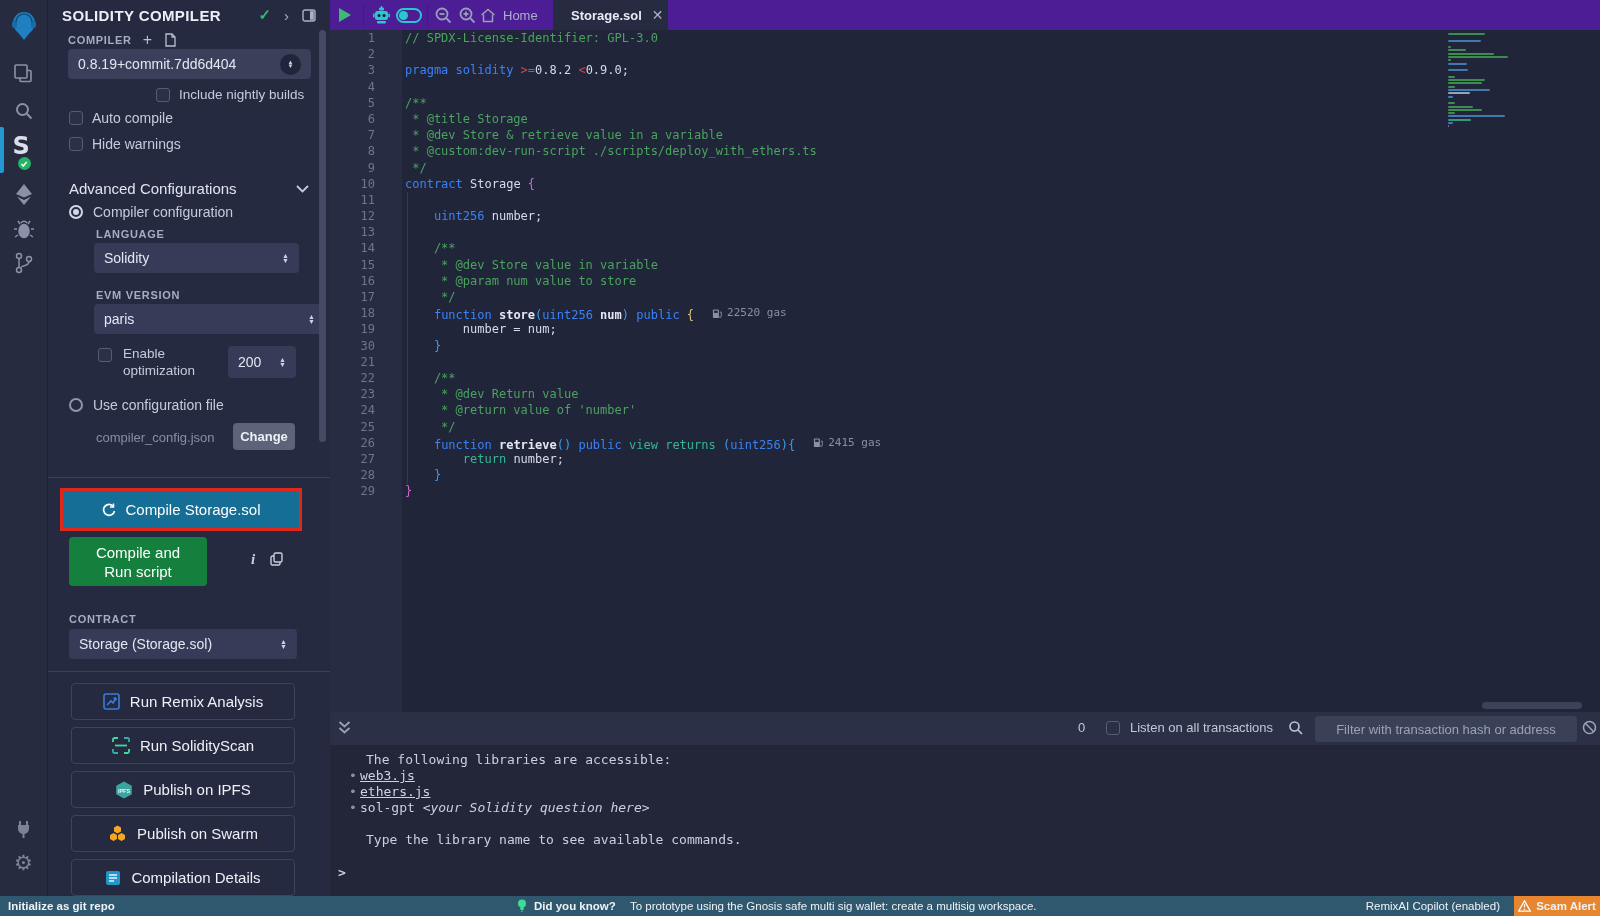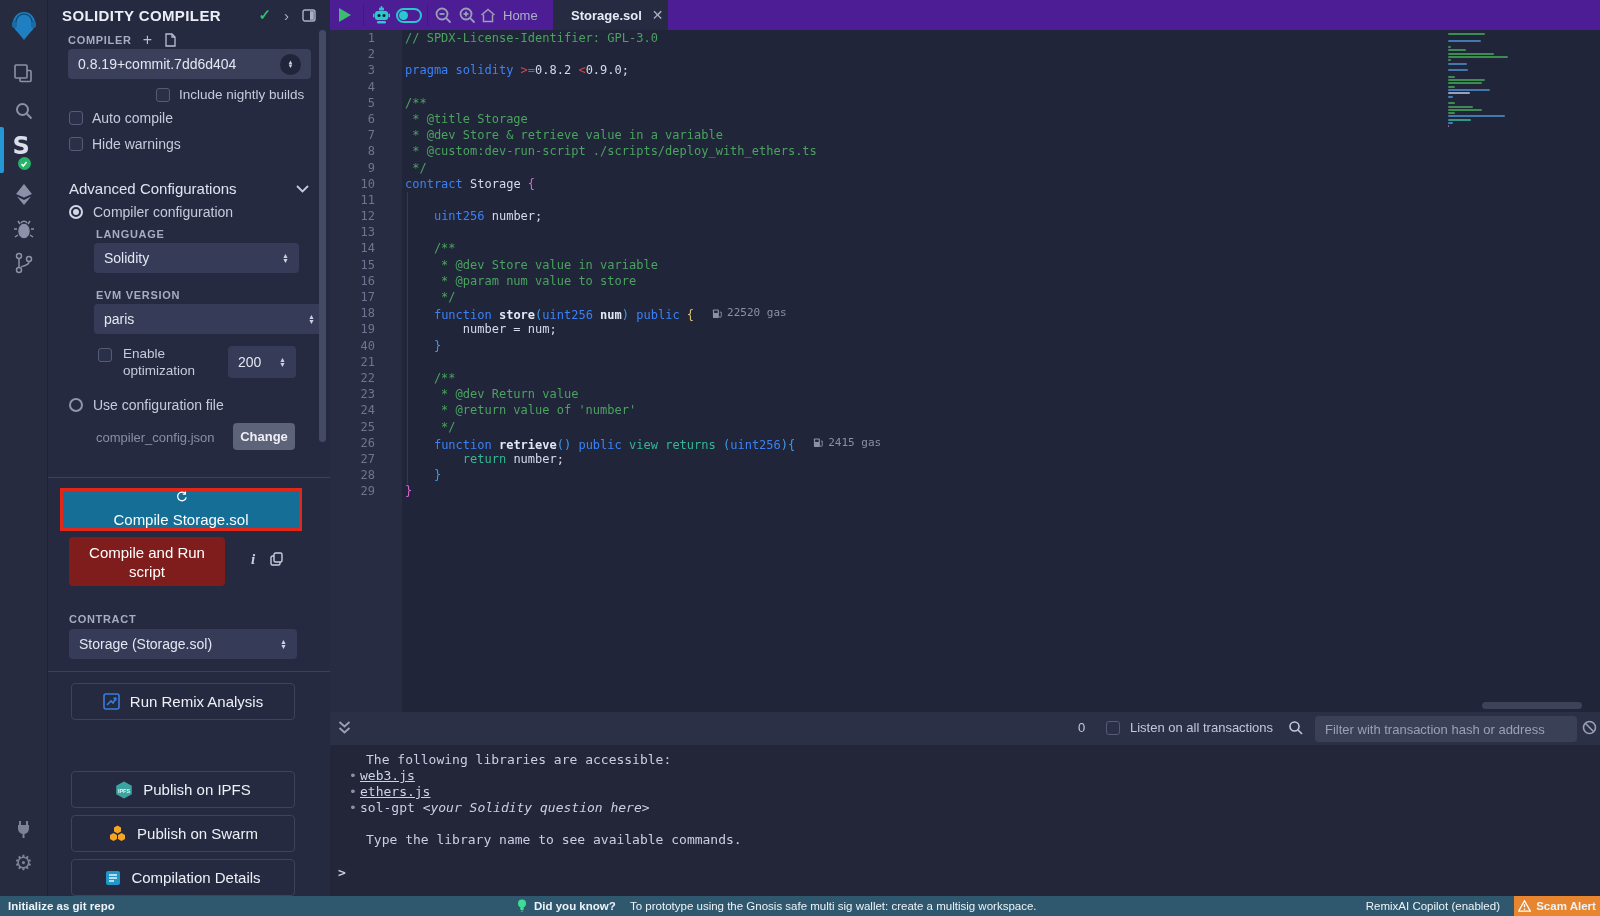--- a/index.html
+++ b/index.html
@@ -54,22 +54,22 @@
   .spinner { top:346px; left:180px; width:68px; height:32px; }
   .config-name { position:absolute; top:430px; left:48px; font-size:13px; color:#878ea6; }
   .btn-change { position:absolute; top:423px; left:185px; width:62px; height:27px; background:#5d6378; border:none;
                 border-radius:4px; color:#eef0f6; font-size:13px; font-weight:bold; }
 
   .pdivider { position:absolute; left:0; right:0; height:1px; background:#3b4157; }
   .div1 { top:477px; } .div2 { top:671px; }
 
   .redbox { position:absolute; top:488px; left:12px; width:242px; height:43px; border:3px solid #e0271a; }
   .btn-compile { width:100%; height:100%; background:#146e96; border:none; color:#fdfdfe; font-size:15px;
-                 display:flex; align-items:center; justify-content:center; gap:9px; font-family:"Liberation Sans",sans-serif;flex-direction:column; }
-  .btn-cr { position:absolute; top:537px; left:21px; width:156px; height:49px; background:#7f1d1d; border:none;
+                 display:flex; align-items:center; justify-content:center; gap:9px; font-family:"Liberation Sans",sans-serif; }
+  .btn-cr { position:absolute; top:537px; left:21px; width:138px; height:49px; background:#15803d; border:none;
             border-radius:4px; color:#ffffff; font-size:15px; line-height:19px; padding:0 20px; font-family:"Liberation Sans",sans-serif; }
   .icon-i { position:absolute; top:551px; left:203px; font-family:"Liberation Serif",serif; font-style:italic;
             font-weight:bold; font-size:15px; color:#c9cede; }
   .icon-copy { position:absolute; top:552px; left:222px; }
 
   .lbl-contract { position:absolute; top:613px; left:21px; }
   .sel-contract { top:629px; left:21px; width:228px; height:30px; }
 
   .abtn { position:absolute; left:23px; width:224px; height:37px; background:transparent; border:1px solid #3d4359;
           border-radius:4px; color:#eef0f6; font-size:15px; display:flex; align-items:center; justify-content:center;
@@ -102,21 +102,21 @@
   .tk-w{color:#d6dbeb} .tk-w2{color:#e3e7f3;font-weight:bold} .tk-p{color:#d666d6} .tk-g{color:#d9c47a} .tk-b{color:#3d9ae8}
   .gas { color:#8a90a6; font-size:11px; margin-left:18px; display:inline-flex; align-items:center; gap:4px; }
   #minimap { position:absolute; top:3px; right:60px; width:92px; }
   .mm-row { height:2px; margin-bottom:1.3px; border-radius:1px; }
   #hscroll { position:absolute; bottom:3px; right:18px; width:100px; height:7px; background:#3c4258; border-radius:4px; }
 
   
   #termheader { position:absolute; top:712px; left:0; right:0; height:33px; background:#2b3047; }
   .th-item { position:absolute; display:flex; align-items:center; color:#c2c8da; font-size:13px; }
   #term-filter { position:absolute; left:985px; top:4px; width:262px; height:26px; background:#3a4157; border:none;
-                 border-radius:4px; padding:0 10px; font-size:13px; color:#d6dbeb; font-family:"Liberation Sans",sans-serif; }
+                 border-radius:4px; padding:0 10px; font-size:13px; color:#d6dbeb; font-family:"Liberation Sans",sans-serif;text-align:center; }
   #term-filter::placeholder { color:#9aa1b6; }
   #terminal { position:absolute; top:745px; left:0; right:0; height:151px; background:#222638;
               font-family:"DejaVu Sans Mono",monospace; font-size:13px; color:#c9cfe2; }
   .t-line { position:absolute; left:36px; white-space:pre; }
   .t-bullet { position:absolute; left:19px; color:#8a90a6; }
   .t-link { text-decoration:underline; color:#cdd3e6; }
   .t-italic { font-style:italic; }
   #t-prompt { position:absolute; left:8px; top:120px; font-weight:bold; }
 
   
@@ -321,20 +321,30 @@
 
     <div class="pdivider div2"></div>
 
     <button class="abtn abtn1">
       <svg width="17" height="17" viewBox="0 0 17 17">
           <rect x="1" y="1" width="15" height="15" rx="2" fill="none" stroke="#3b7dd8" stroke-width="1.6"></rect>
           <path d="M4 12 L8 8 L10 10 L13 5" stroke="#3b7dd8" stroke-width="1.6" fill="none"></path>
           <path d="M13 5 l-2.6 0.4 M13 5 l-0.4 2.6" stroke="#3b7dd8" stroke-width="1.4"></path>
         </svg>
       <span>Run Remix Analysis</span>
+    </button>
+    <button class="abtn abtn2">
+      <svg width="18" height="17" viewBox="0 0 18 17" fill="none" stroke-width="1.8">
+          <path d="M1 5 V2.5 A1.5 1.5 0 0 1 2.5 1 H6" stroke="#3ddc97"></path>
+          <path d="M12 1 h3.5 A1.5 1.5 0 0 1 17 2.5 V5" stroke="#2bb3a3"></path>
+          <path d="M17 12 v2.5 A1.5 1.5 0 0 1 15.5 16 H12" stroke="#3ddc97"></path>
+          <path d="M6 16 H2.5 A1.5 1.5 0 0 1 1 14.5 V12" stroke="#2bb3a3"></path>
+          <line x1="3" y1="8.5" x2="15" y2="8.5" stroke="#3ddc97"></line>
+        </svg>
+      <span>Run SolidityScan</span>
     </button>
     <button class="abtn abtn4">
       <svg width="19" height="17" viewBox="0 0 19 17">
           <path d="M9.5 0.5 L13 2.5 V6.5 L9.5 8.5 L6 6.5 V2.5 Z" fill="#f5a623"></path>
           <path d="M5.5 8 L9 10 V14 L5.5 16 L2 14 V10 Z" fill="#f5a623"></path>
           <path d="M13.5 8 L17 10 V14 L13.5 16 L10 14 V10 Z" fill="#f5a623"></path>
         </svg>
       <span>Publish on Swarm</span>
     </button>
     <button class="abtn abtn3">
@@ -431,21 +441,21 @@
           <div class="code-line"><span class="num">14</span><span class="txt"><span class="tk-c">    /**</span></span></div>
           <div class="code-line"><span class="num">15</span><span class="txt"><span class="tk-c">     * @dev Store value in variable</span></span></div>
           <div class="code-line"><span class="num">16</span><span class="txt"><span class="tk-c">     * @param num value to store</span></span></div>
           <div class="code-line"><span class="num">17</span><span class="txt"><span class="tk-c">     */</span></span></div>
           <div class="code-line"><span class="num">18</span><span class="txt"><span class="tk-w">    </span><span class="tk-k">function</span><span class="tk-w"> </span><span class="tk-w2">store</span><span class="tk-b">(</span><span class="tk-k">uint256</span><span class="tk-w"> </span><span class="tk-w2">num</span><span class="tk-b">)</span><span class="tk-w"> </span><span class="tk-k">public</span><span class="tk-w"> </span><span class="tk-g">{</span><span class="gas"><svg width="11" height="11" viewBox="0 0 12 12">
                   <rect x="1" y="1.5" width="6.5" height="9.5" rx="1" fill="#8a90a6"></rect>
                   <rect x="2.3" y="2.8" width="3.9" height="2.6" fill="#20253a"></rect>
                   <path d="M8.5 4.5 h1.6 v4.6 a1.2 1.2 0 0 1-2.4 0" stroke="#8a90a6" stroke-width="1" fill="none"></path>
                 </svg><span>22520 gas</span></span></span></div>
           <div class="code-line"><span class="num">19</span><span class="txt"><span class="tk-w">        number = num;</span></span></div>
-          <div class="code-line"><span class="num">40</span><span class="txt"><span class="tk-w">    </span><span class="tk-b">}</span></span></div>
+          <div class="code-line"><span class="num">30</span><span class="txt"><span class="tk-w">    </span><span class="tk-b">}</span></span></div>
           <div class="code-line"><span class="num">21</span><span class="txt"></span></div>
           <div class="code-line"><span class="num">22</span><span class="txt"><span class="tk-c">    /**</span></span></div>
           <div class="code-line"><span class="num">23</span><span class="txt"><span class="tk-c">     * @dev Return value</span></span></div>
           <div class="code-line"><span class="num">24</span><span class="txt"><span class="tk-c">     * @return value of 'number'</span></span></div>
           <div class="code-line"><span class="num">25</span><span class="txt"><span class="tk-c">     */</span></span></div>
           <div class="code-line"><span class="num">26</span><span class="txt"><span class="tk-w">    </span><span class="tk-k">function</span><span class="tk-w"> </span><span class="tk-w2">retrieve</span><span class="tk-b">()</span><span class="tk-w"> </span><span class="tk-k">public</span><span class="tk-w"> </span><span class="tk-t">view</span><span class="tk-w"> </span><span class="tk-t">returns</span><span class="tk-w"> </span><span class="tk-b">(</span><span class="tk-k">uint256</span><span class="tk-b">){</span><span class="gas"><svg width="11" height="11" viewBox="0 0 12 12">
                   <rect x="1" y="1.5" width="6.5" height="9.5" rx="1" fill="#8a90a6"></rect>
                   <rect x="2.3" y="2.8" width="3.9" height="2.6" fill="#20253a"></rect>
                   <path d="M8.5 4.5 h1.6 v4.6 a1.2 1.2 0 0 1-2.4 0" stroke="#8a90a6" stroke-width="1" fill="none"></path>
                 </svg><span>2415 gas</span></span></span></div>

